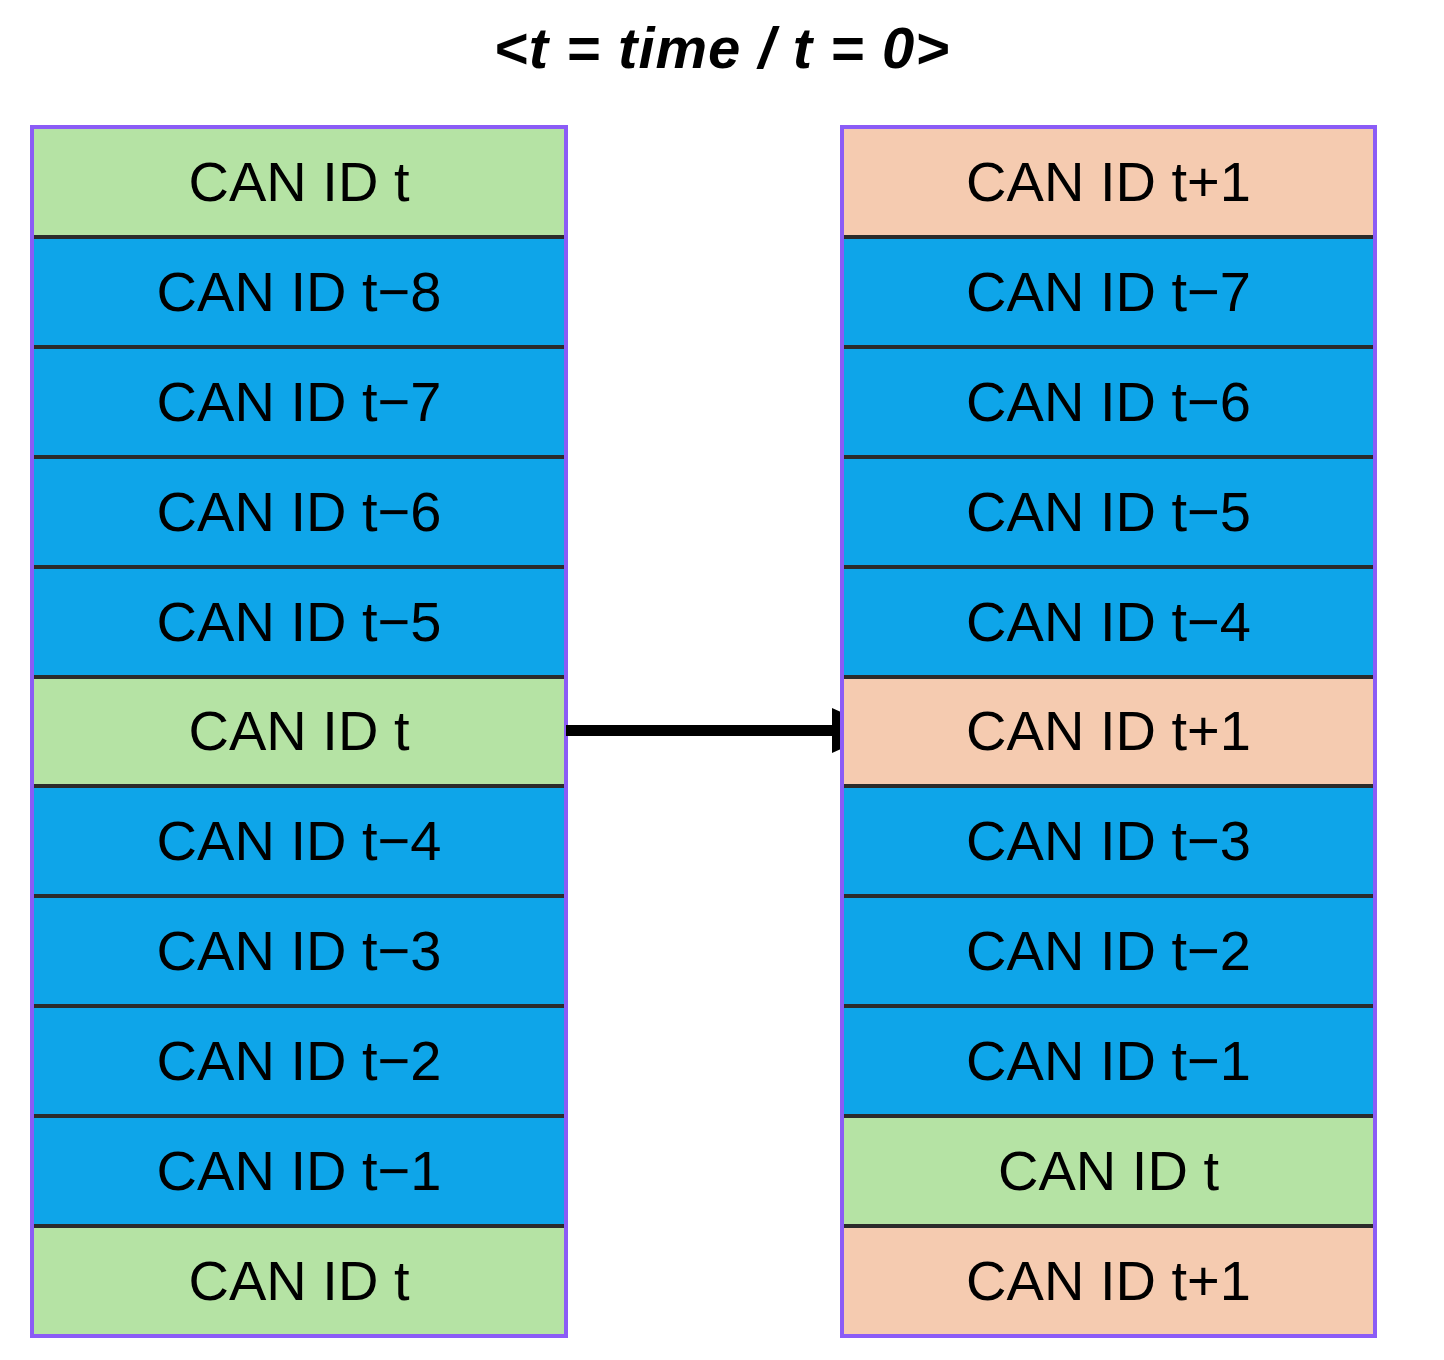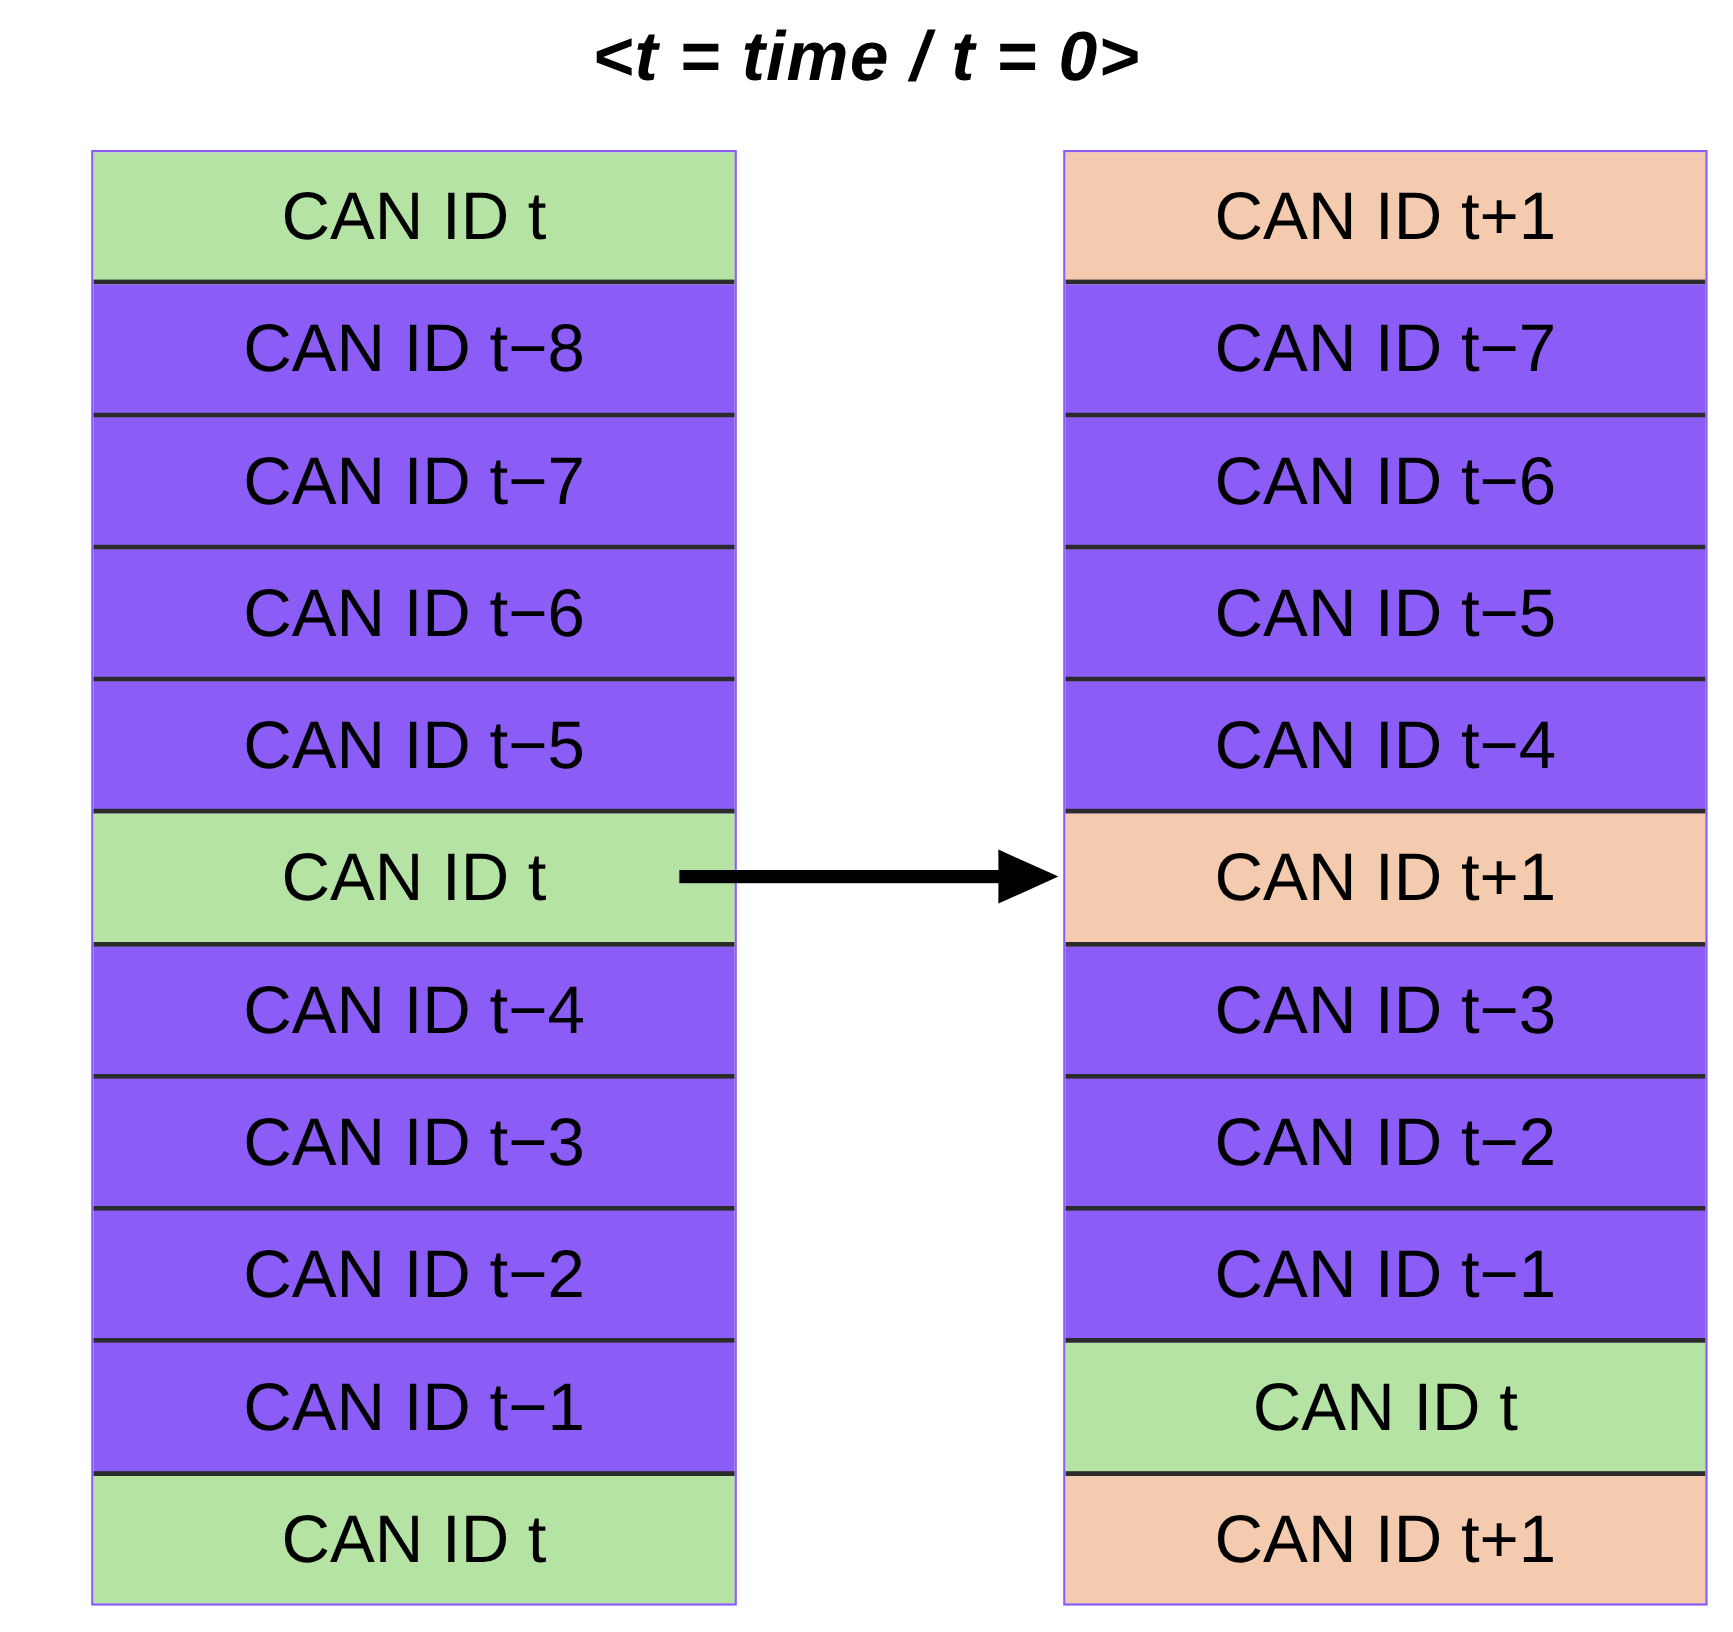--- a/index.html
+++ b/index.html
@@ -35,25 +35,24 @@
     font-style: italic;
     letter-spacing: 1px;
     color: #000000;
     white-space: pre;
   }
 
   
   .seq-table {
     position: absolute;
     box-sizing: border-box;
-    border: 2px solid #8b5cf6;
+    border: 4px solid #8b5cf6;
     background: #ffffff;
     display: flex;
     flex-direction: column;
-    margin-left: 46px;
   }
   #table-left {
     left: 30px;
     top: 125px;
     width: 538px;
     height: 1213px;
   }
   #table-right {
     left: 840px;
     top: 125px;
@@ -61,21 +60,21 @@
     height: 1213px;
   }
 
   .seq-row {
     box-sizing: border-box;
     flex: 1 1 0;
     display: flex;
     align-items: center;
     justify-content: center;
     border-bottom: 4px solid #2b2b2b;
-    background: #8b5cf6;
+    background: #0ea5e9;
     font-family: "Liberation Sans", sans-serif;
     font-size: 56px;
     font-weight: normal;
     color: #000000;
     line-height: 1;
     white-space: pre;
   }
   .seq-row:last-child {
     border-bottom: none;
   }

